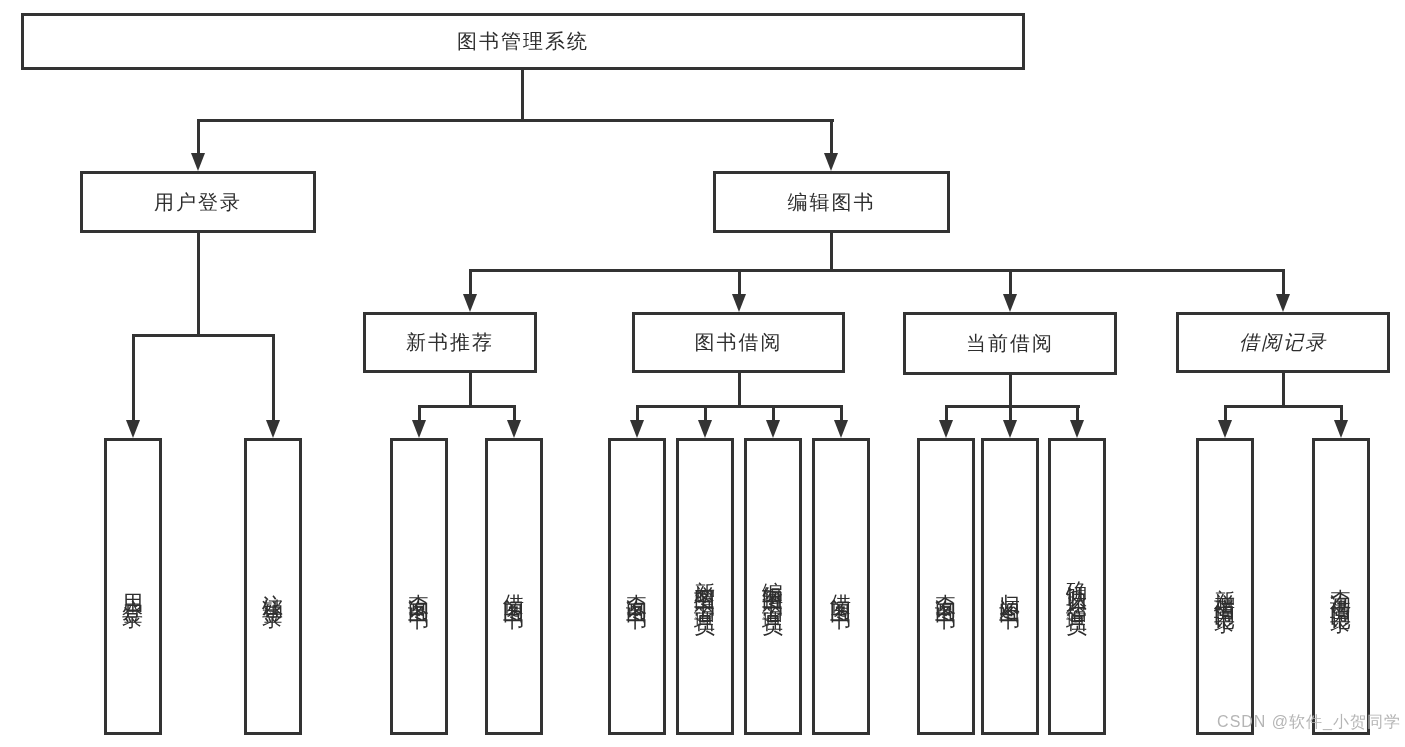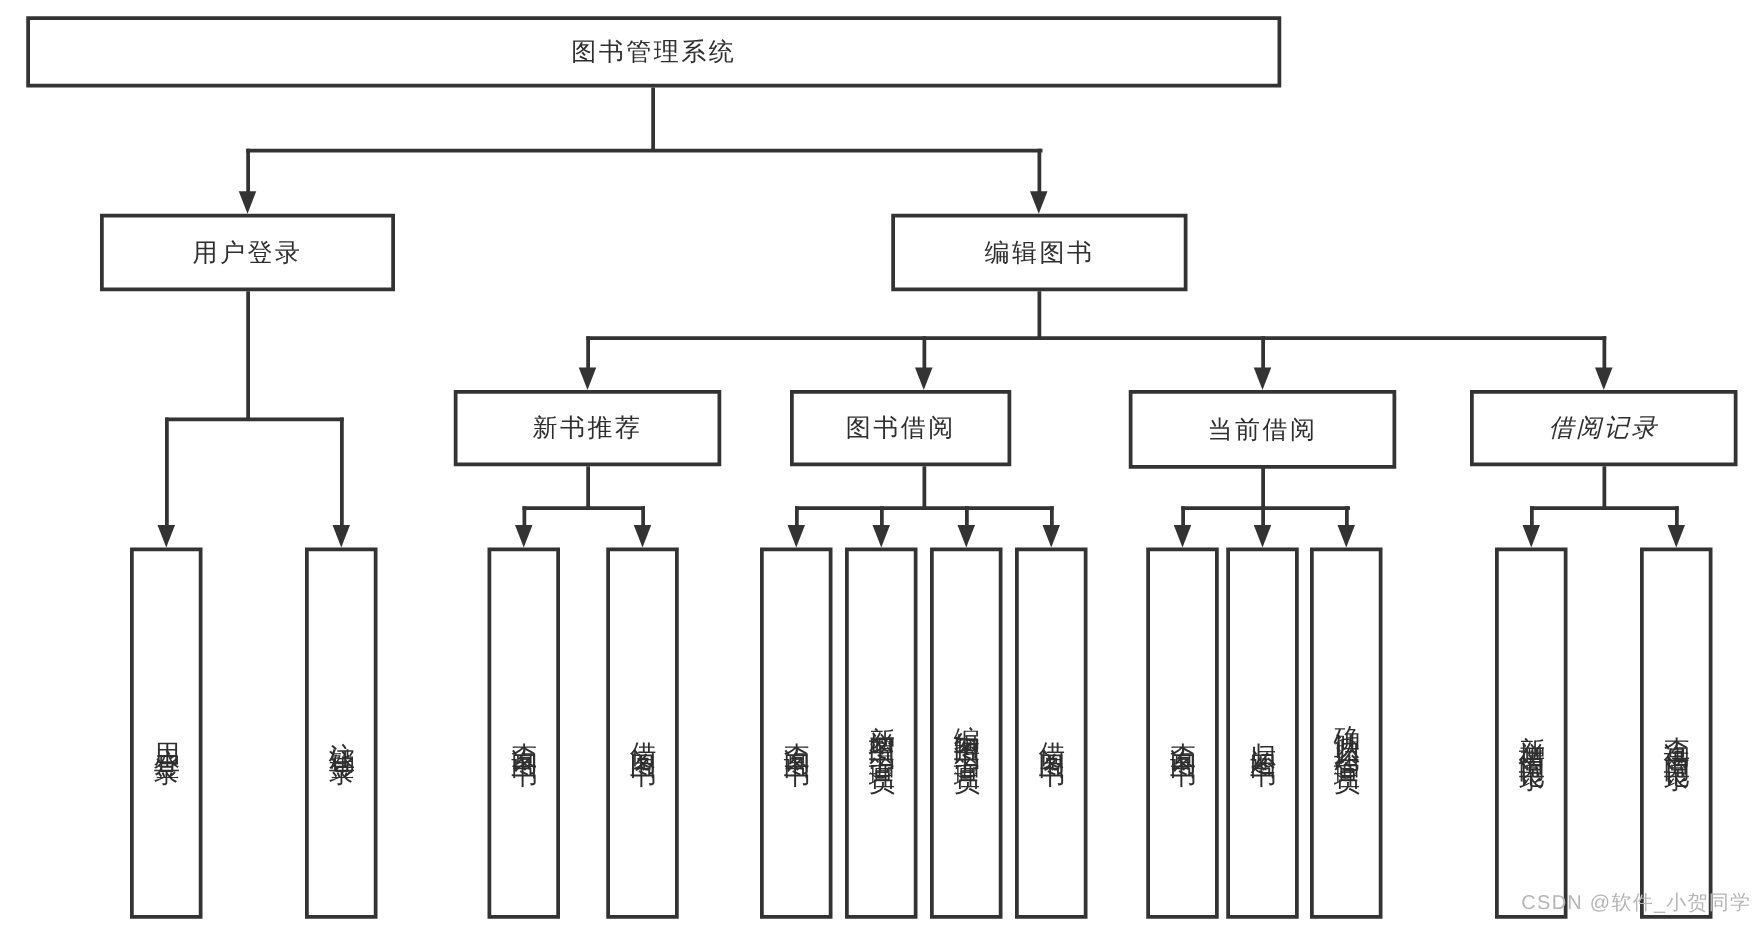--- a/index.html
+++ b/index.html
@@ -79,24 +79,24 @@
     <span class="lbl">图书管理系统</span>
   </div>
 
   <div class="box hbox" style="left:80px;top:171px;width:236px;height:62px;">
     <span class="lbl">用户登录</span>
   </div>
   <div class="box hbox" style="left:713px;top:171px;width:237px;height:62px;">
     <span class="lbl">编辑图书</span>
   </div>
 
-  <div class="box hbox" style="left:363px;top:312px;width:214px;height:61px;">
+  <div class="box hbox" style="left:363px;top:312px;width:174px;height:61px;">
     <span class="lbl">新书推荐</span>
   </div>
-  <div class="box hbox" style="left:632px;top:312px;width:177px;height:61px;">
+  <div class="box hbox" style="left:632px;top:312px;width:213px;height:61px;">
     <span class="lbl">图书借阅</span>
   </div>
   <div class="box hbox" style="left:903px;top:312px;width:214px;height:63px;">
     <span class="lbl">当前借阅</span>
   </div>
   <div class="box hbox" style="left:1176px;top:312px;width:214px;height:61px;font-style:italic;">
     <span class="lbl">借阅记录</span>
   </div>
 
   <div class="box vbox" style="left:104px;top:438px;width:58px;height:297px;">

